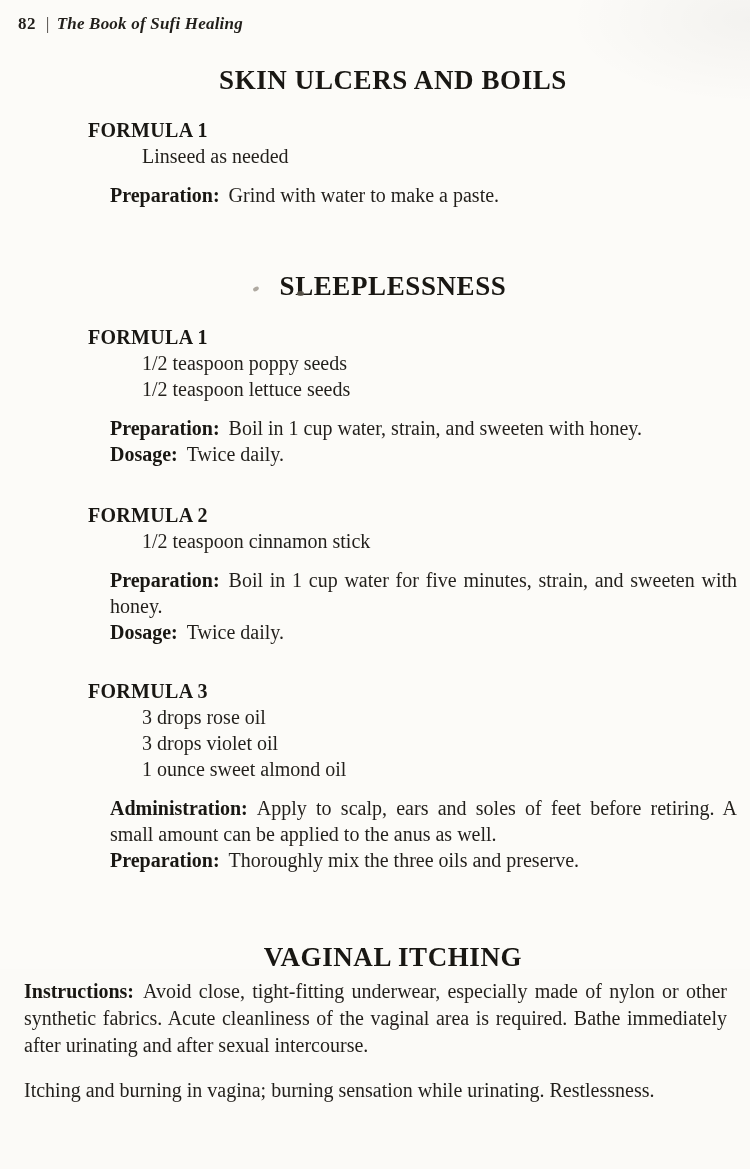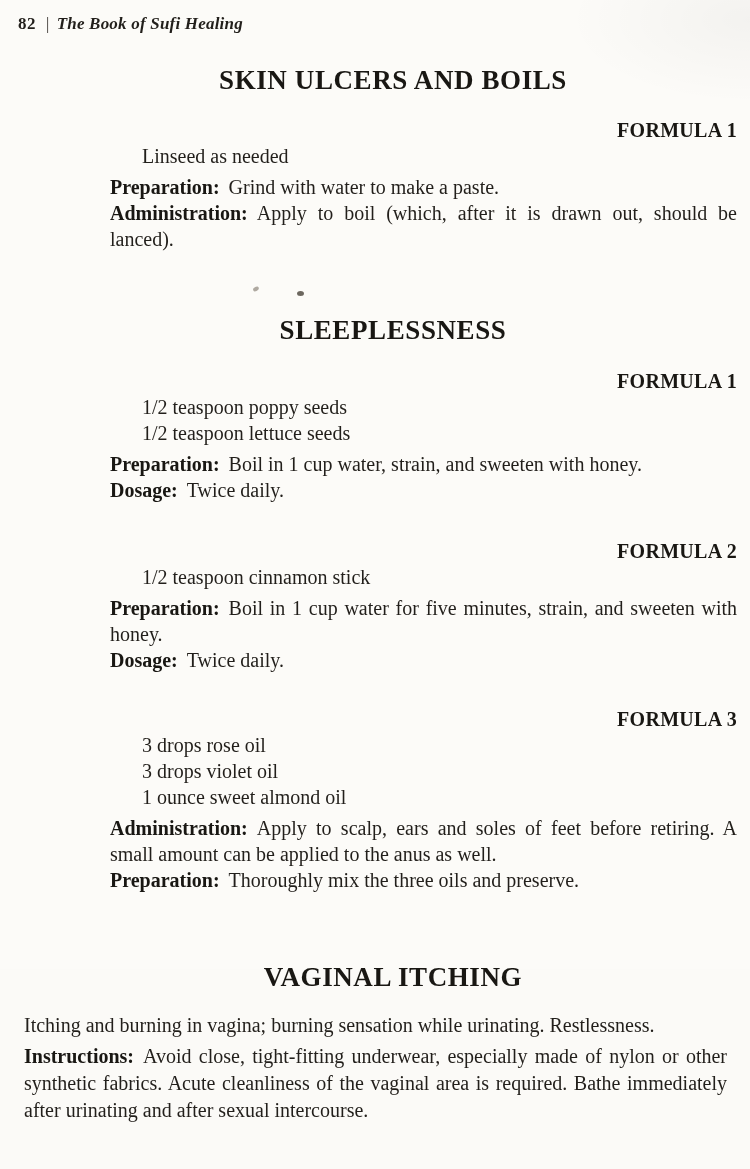--- a/index.html
+++ b/index.html
@@ -64,29 +64,28 @@
   .f-sleep2 { margin-top: 35px; }
   .f-sleep3 { margin-top: 33px; }
 
   .formula h2 {
     margin: 0;
     font-size: 20px;
     line-height: 26px;
     font-weight: bold;
     letter-spacing: 0.3px;
     color: #191713;
-    text-align: right;
   }
   .formula .body { padding-left: 22px; }
   .ing {
     font-size: 20px;
     line-height: 26px;
     margin-left: 32px;
   }
-  .dirs { margin-top: 5px; }
+  .dirs { margin-top: 13px; }
   .dir {
     margin: 0;
     font-size: 20px;
     line-height: 26px;
     text-align: justify;
   }
   .dir .lbl {
     font-weight: bold;
     margin-right: 9px;
     color: #191713;
@@ -147,21 +146,20 @@
     </div>
 
   <h1 class="section-title st-skin">SKIN ULCERS AND BOILS</h1>
 
   <div class="formula f-skin1">
     <h2>FORMULA 1</h2>
     <div class="body">
       <div class="ing">Linseed as needed</div>
       <div class="dirs">
         <p class="dir"><span class="lbl">Preparation:</span><span>Grind with water to make a paste.</span></p>
-        <p class="dir"><span class="lbl">Administration:</span><span>Apply to boil (which, after it is drawn out, should be lanced).</span></p>
       </div>
     </div>
   </div>
 
   <h1 class="section-title st-sleep">SLEEPLESSNESS</h1>
 
   <div class="formula f-sleep1">
     <h2>FORMULA 1</h2>
     <div class="body">
       <div class="ing">1/2 teaspoon poppy seeds</div>
@@ -192,17 +190,17 @@
       <div class="ing">1 ounce sweet almond oil</div>
       <div class="dirs">
         <p class="dir"><span class="lbl">Administration:</span><span>Apply to scalp, ears and soles of feet before retiring. A small amount can be applied to the anus as well.</span></p>
         <p class="dir"><span class="lbl">Preparation:</span><span>Thoroughly mix the three oils and preserve.</span></p>
       </div>
     </div>
   </div>
 
   <h1 class="section-title st-vag">VAGINAL ITCHING</h1>
 
+  <p class="wide-para vi-instr"><span class="lbl">Instructions:</span><span>Avoid close, tight-fitting underwear, especially made of nylon or other synthetic fabrics. Acute cleanliness of the vaginal area is required. Bathe immediately after urinating and after sexual intercourse.</span></p>
+
   <p class="wide-para vi-desc">Itching and burning in vagina; burning sensation while urinating. Rest­lessness.</p>
 
-  <p class="wide-para vi-instr"><span class="lbl">Instructions:</span><span>Avoid close, tight-fitting underwear, especially made of nylon or other synthetic fabrics. Acute cleanliness of the vaginal area is required. Bathe immediately after urinating and after sexual intercourse.</span></p>
-
 </div>
 
 </body></html>

